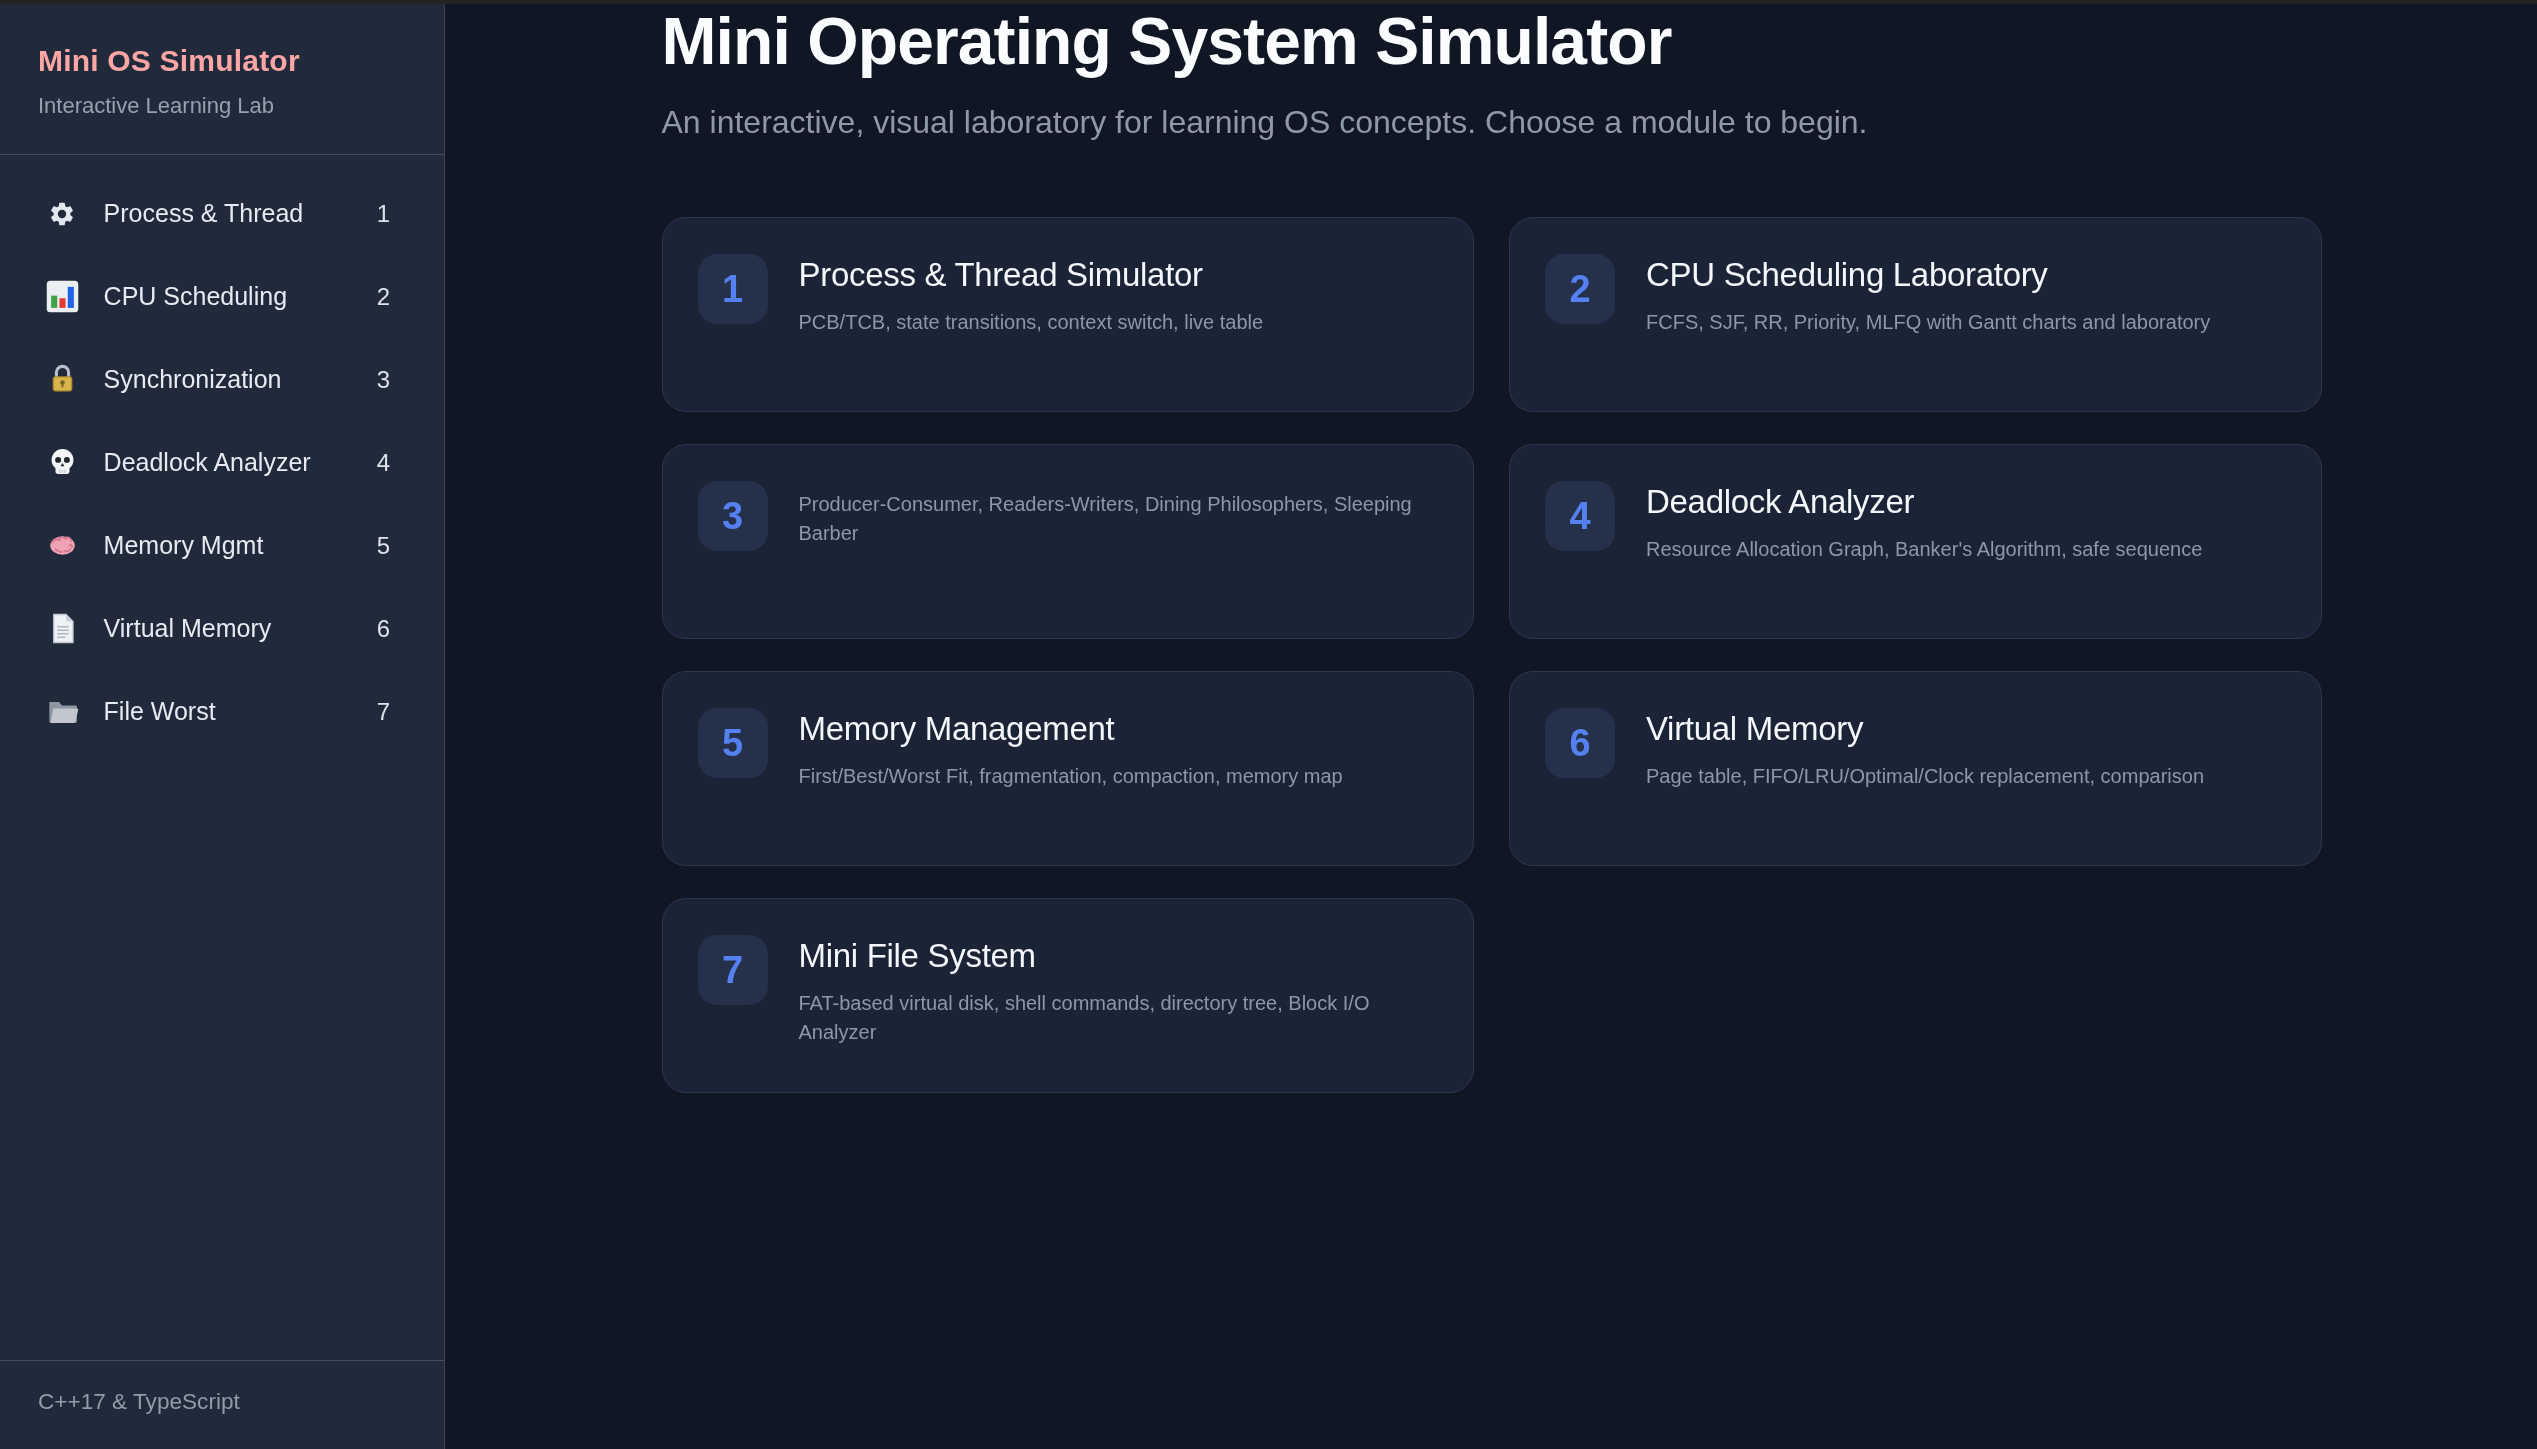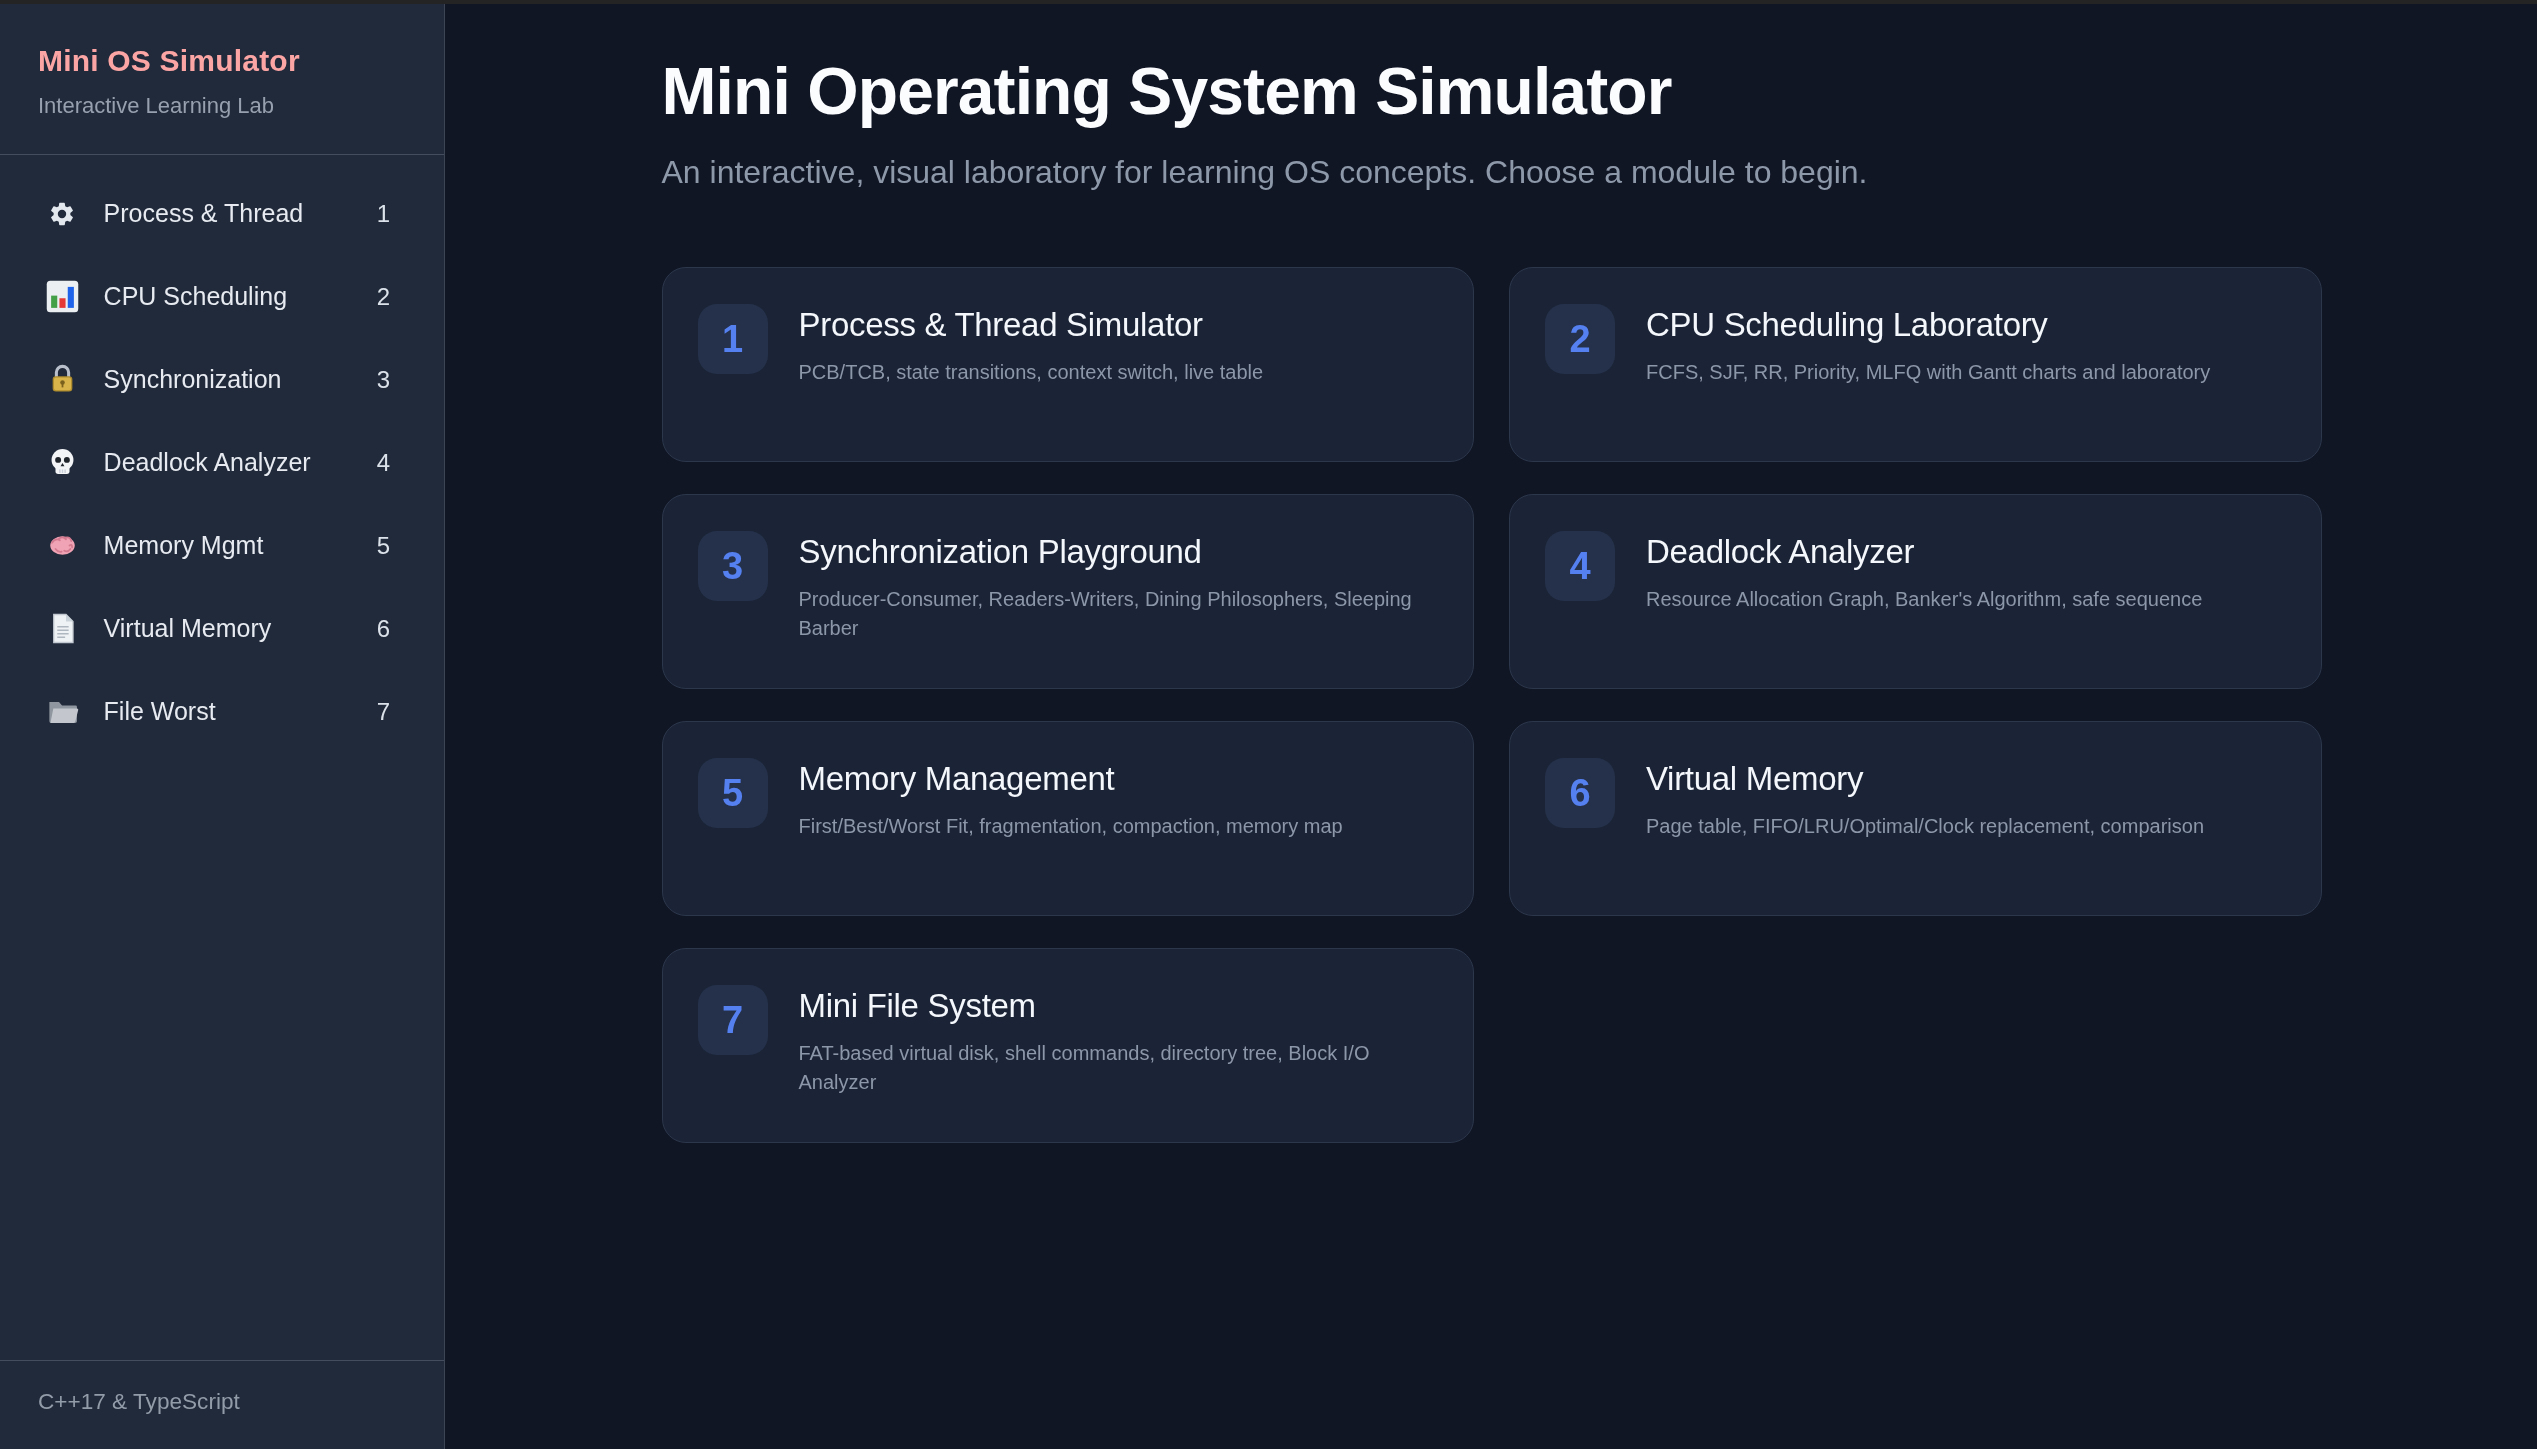--- a/index.html
+++ b/index.html
@@ -22,21 +22,21 @@
   .brand-title{color:#fca5a5;font-size:30px;font-weight:bold;letter-spacing:0.2px;}
   .brand-subtitle{margin-top:14.8px;color:#97A0AE;font-size:22px;}
   .nav{flex:1;padding-top:17.4px;}
   .nav-item{height:83px;display:flex;align-items:center;padding:0 54px 0 43px;cursor:pointer;}
   .nav-icon{width:38px;height:38px;margin-right:22.6px;display:flex;align-items:center;justify-content:center;flex-shrink:0;}
   .nav-label{flex:1;color:#E7EBF1;font-size:25px;}
   .nav-num{color:#DCE2EA;font-size:24px;}
   .sidebar-footer{border-top:1.7px solid #434D5D;padding:28px 38px 35px 38px;color:#929CA9;font-size:22.6px;}
 
   
-  .main{flex:1;box-sizing:border-box;padding-top:50px;overflow:hidden;}
+  .main{flex:1;box-sizing:border-box;overflow:hidden;}
   .content{width:1660px;margin:0 auto;}
   .page-title{margin:0;color:#FBFCFE;font-size:66px;font-weight:bold;letter-spacing:-0.9px;line-height:1.15;}
   .page-subtitle{margin:22.6px 0 0 0;color:#8D98A9;font-size:32px;line-height:1.2;}
   .cards-grid{
     margin-top:76px;
     display:grid;grid-template-columns:1fr 1fr;
     column-gap:35px;row-gap:32px;
   }
   .card{
     background:#1B2436;border:1.7px solid #2C374C;border-radius:24px;
@@ -166,21 +166,20 @@
           <div class="card">
             <div class="badge">2</div>
             <div class="card-text">
               <h3 class="card-title">CPU Scheduling Laboratory</h3>
               <p class="card-desc">FCFS, SJF, RR, Priority, MLFQ with Gantt charts and laboratory</p>
             </div>
           </div>
           <div class="card">
             <div class="badge">3</div>
             <div class="card-text">
-              <h3 class="card-title">Synchronization Playground</h3>
               <p class="card-desc">Producer-Consumer, Readers-Writers, Dining Philosophers, Sleeping Barber</p>
             </div>
           </div>
           <div class="card">
             <div class="badge">4</div>
             <div class="card-text">
               <h3 class="card-title">Deadlock Analyzer</h3>
               <p class="card-desc">Resource Allocation Graph, Banker's Algorithm, safe sequence</p>
             </div>
           </div>

